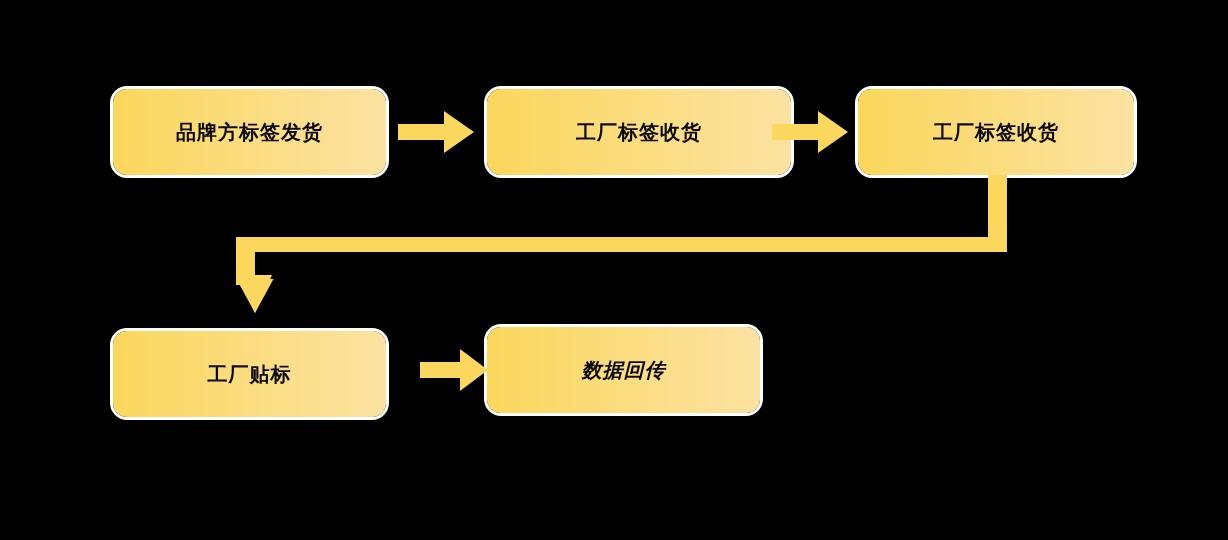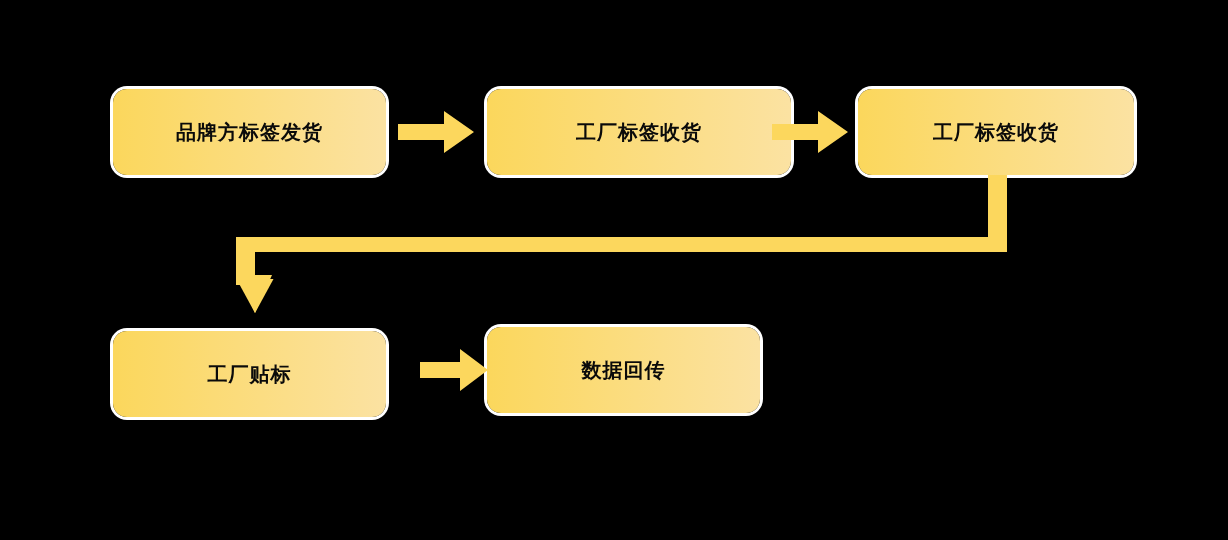--- a/index.html
+++ b/index.html
@@ -58,21 +58,21 @@
 
   <div class="node" id="node-n3" style="left: 858px; top: 89px; width: 276px; height: 86px; background: linear-gradient(90deg, rgb(251, 215, 92) 0%, rgb(251, 226, 162) 100%); box-shadow: rgb(255, 255, 255) 0px 0px 0px 3px;">
     <span class="node-label" style="color: rgb(10, 10, 10);">工厂标签收货</span>
   </div>
 
   <div class="node" id="node-n4" style="left: 113px; top: 331px; width: 273px; height: 86px; background: linear-gradient(90deg, rgb(251, 215, 92) 0%, rgb(251, 226, 162) 100%); box-shadow: rgb(255, 255, 255) 0px 0px 0px 3px;">
     <span class="node-label" style="color: rgb(10, 10, 10);">工厂贴标</span>
   </div>
 
   <div class="node" id="node-n5" style="left: 487px; top: 327px; width: 273px; height: 86px; background: linear-gradient(90deg, rgb(251, 215, 92) 0%, rgb(251, 226, 162) 100%); box-shadow: rgb(255, 255, 255) 0px 0px 0px 3px;">
-    <span class="node-label" style="color: rgb(10, 10, 10);">数据回传</span>
+    <span class="node-label" style="color: rgb(10, 10, 10); font-style: italic;">数据回传</span>
   </div>
 
   <svg class="arrow-svg" id="arrow-c1" style="left:398px; top:111px;" width="76" height="42" viewBox="0 0 76 42">
     <path class="arrow-path" d="M0 13 H46 V0 L76 21 L46 42 V29 H0 Z" fill="#FCD75D"></path>
   </svg>
 
   <svg class="arrow-svg" id="arrow-c2" style="left:772px; top:111px;" width="76" height="42" viewBox="0 0 76 42">
     <path class="arrow-path" d="M0 13 H46 V0 L76 21 L46 42 V29 H0 Z" fill="#FCD75D"></path>
   </svg>
 

